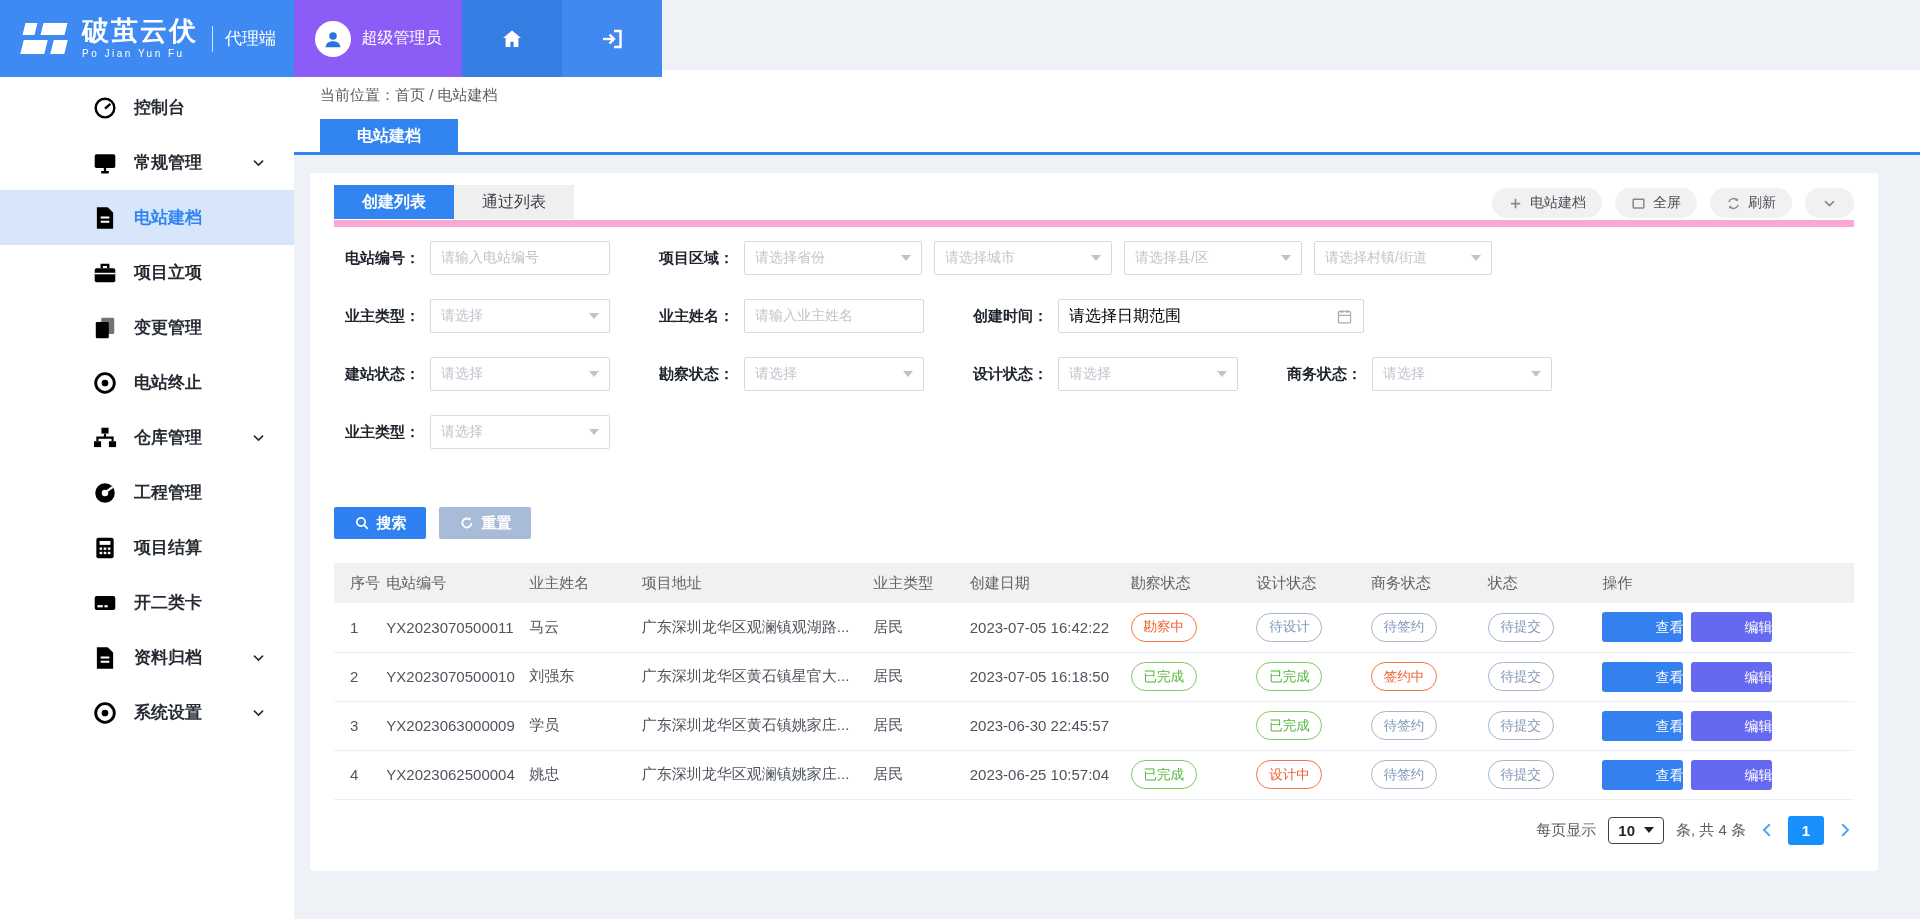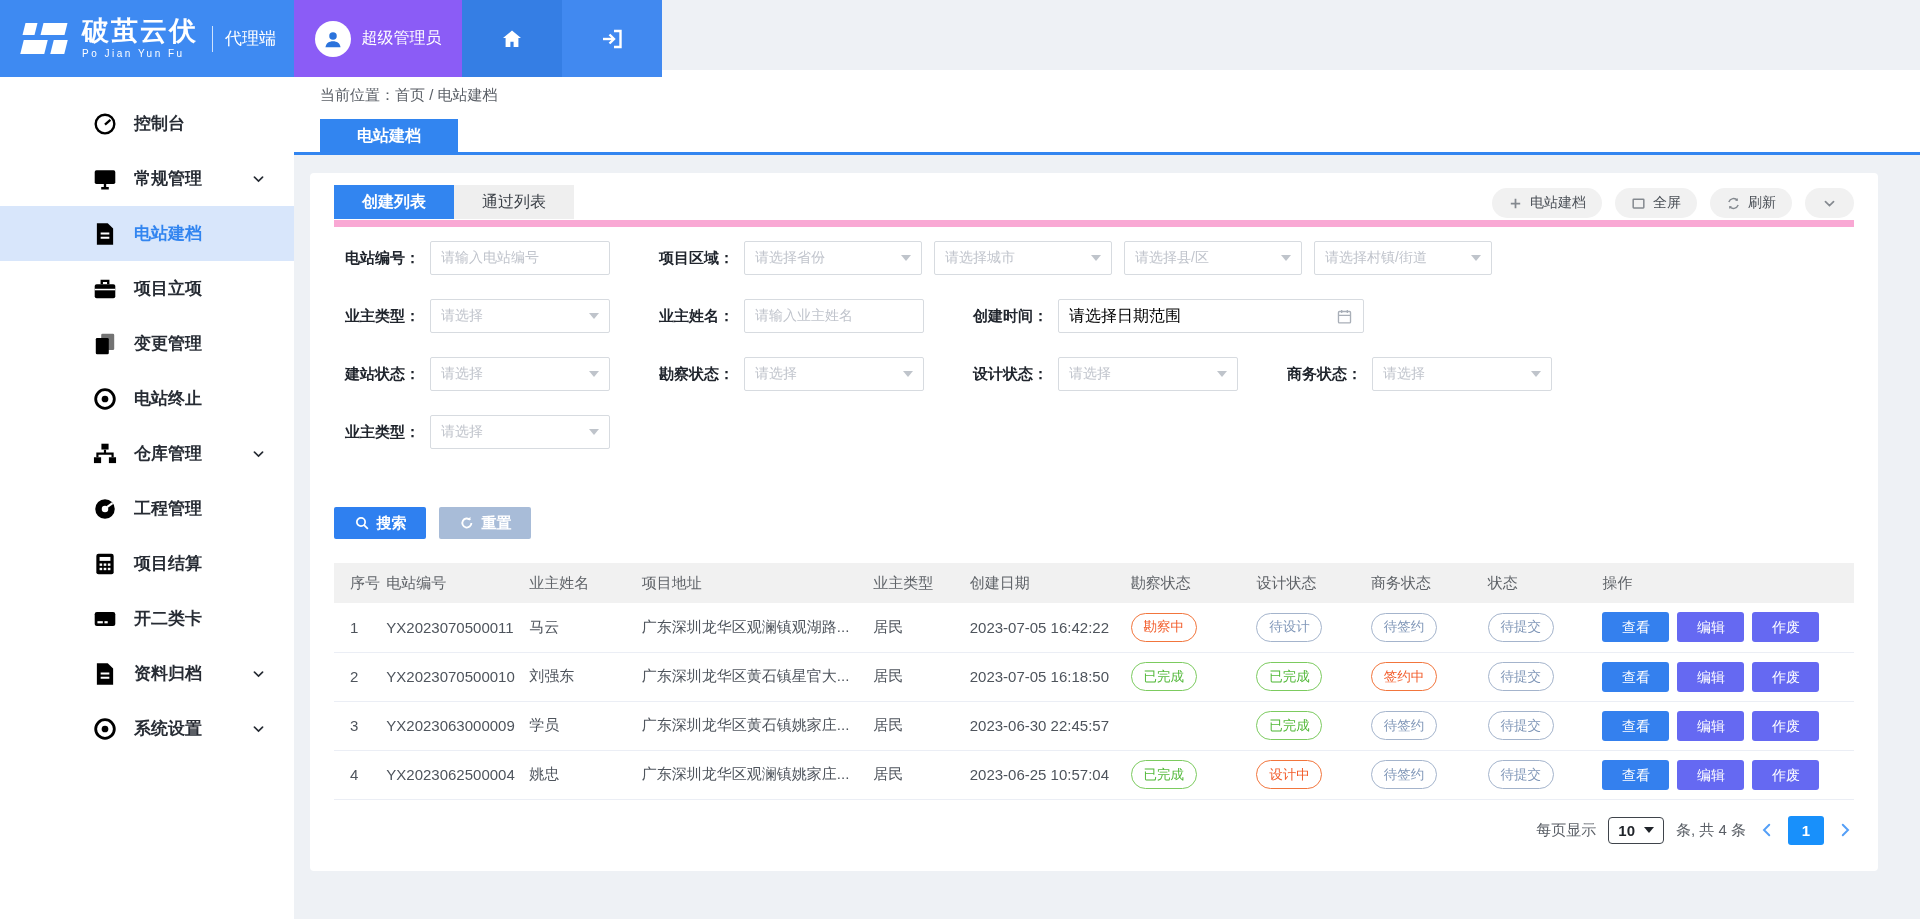--- a/index.html
+++ b/index.html
@@ -26,21 +26,21 @@
   .tb-user-name { font-size:16px; }
   .tb-sec { width:100px; display:flex; align-items:center; justify-content:center; }
   .tb-home { background:#357EE4; }
   .tb-logout { background:#4189F0; }
   .tb-rest { flex:1; background:#3484EC; display:flex; align-items:center; justify-content:flex-end; padding-right:42px; gap:52px; }
   .quick-link { display:flex; align-items:center; gap:10px; cursor:pointer; }
   .quick-circle { width:38px; height:38px; border-radius:50%; background:#fff; display:flex; align-items:center; justify-content:center; }
   .quick-label { font-size:16px; }
 
   
-  .sidebar { position:absolute; top:72px; left:0; width:294px; bottom:0; background:#fff; padding-top:24px; }
+  .sidebar { position:absolute; top:56px; left:0; width:294px; bottom:0; background:#fff; padding-top:24px; }
   .side-item { position:relative; height:55px; display:flex; align-items:center; padding-left:92px; cursor:pointer; }
   .side-icon { position:absolute; left:92px; top:50%; transform:translateY(-50%); width:26px; height:26px; color:#B3B9C2; }
   .side-label { margin-left:42px; font-size:17px; font-weight:bold; color:#272C34; }
   .side-chev { position:absolute; right:28px; top:50%; transform:translateY(-50%); width:15px; height:15px; color:#272C34; }
   .side-item.active { background:#D8E6FB; }
   .side-item.active .side-icon, .side-item.active .side-label { color:#3285F0; }
 
   
   .main { position:absolute; top:70px; left:294px; right:0; bottom:0; background:#EEF1F5; overflow:hidden; }
   .strip { background:#fff; padding:16px 0 0 26px; border-bottom:3px solid #3285F0; }
@@ -86,21 +86,21 @@
   table { width:100%; border-collapse:collapse; margin-top:24px; table-layout:fixed; }
   thead th { background:#F1F1F1; height:40px; font-size:15px; font-weight:normal; color:#5F6368; text-align:left; }
   th:first-child, td:first-child { padding-left:16px; }
   tbody td { height:49px; border-bottom:1px solid #EBEEF5; font-size:15px; color:#4E545C;
     white-space:nowrap; overflow:hidden; text-overflow:ellipsis; padding-right:6px; }
   .badge { display:inline-block; min-width:66px; padding:4.5px 11px; border-radius:15px;
     border:1px solid; font-size:13.5px; text-align:center; }
   .b-orange { color:#F25C2A; border-color:#F2753C; }
   .b-green { color:#53B93A; border-color:#7CCB5F; }
   .b-neutral { color:#8097B8; border-color:#A4B4CC; }
-  .act { display:inline-block; width:67px; height:30px; line-height:30px; text-align:center;
+  .act { display:inline-block; width:81px; height:30px; line-height:30px; text-align:right;
     color:#fff; font-size:14px; border-radius:3px; margin-right:8px; cursor:pointer; }
   .act-view { background:#3480EE; }
   .act-edit, .act-void { background:#6569F2; }
 
   
   .pager { display:flex; justify-content:flex-end; align-items:center; margin-top:16px; font-size:15px; color:#5A5F66; gap:12px; }
   .pp-select { border:1.6px solid #3F444B; border-radius:4px; padding:4px 9px; display:flex; align-items:center; gap:9px; color:#1F2329; font-weight:bold; cursor:pointer; }
   .pp-caret { width:0; height:0; border-left:5px solid transparent; border-right:5px solid transparent; border-top:6px solid #1F2329; }
   .pchev { width:18px; height:18px; color:#549FF7; cursor:pointer; }
   .page-box { width:36px; height:29px; line-height:29px; text-align:center; background:#1890FB; color:#fff; font-weight:bold; border-radius:3px; cursor:pointer; }

